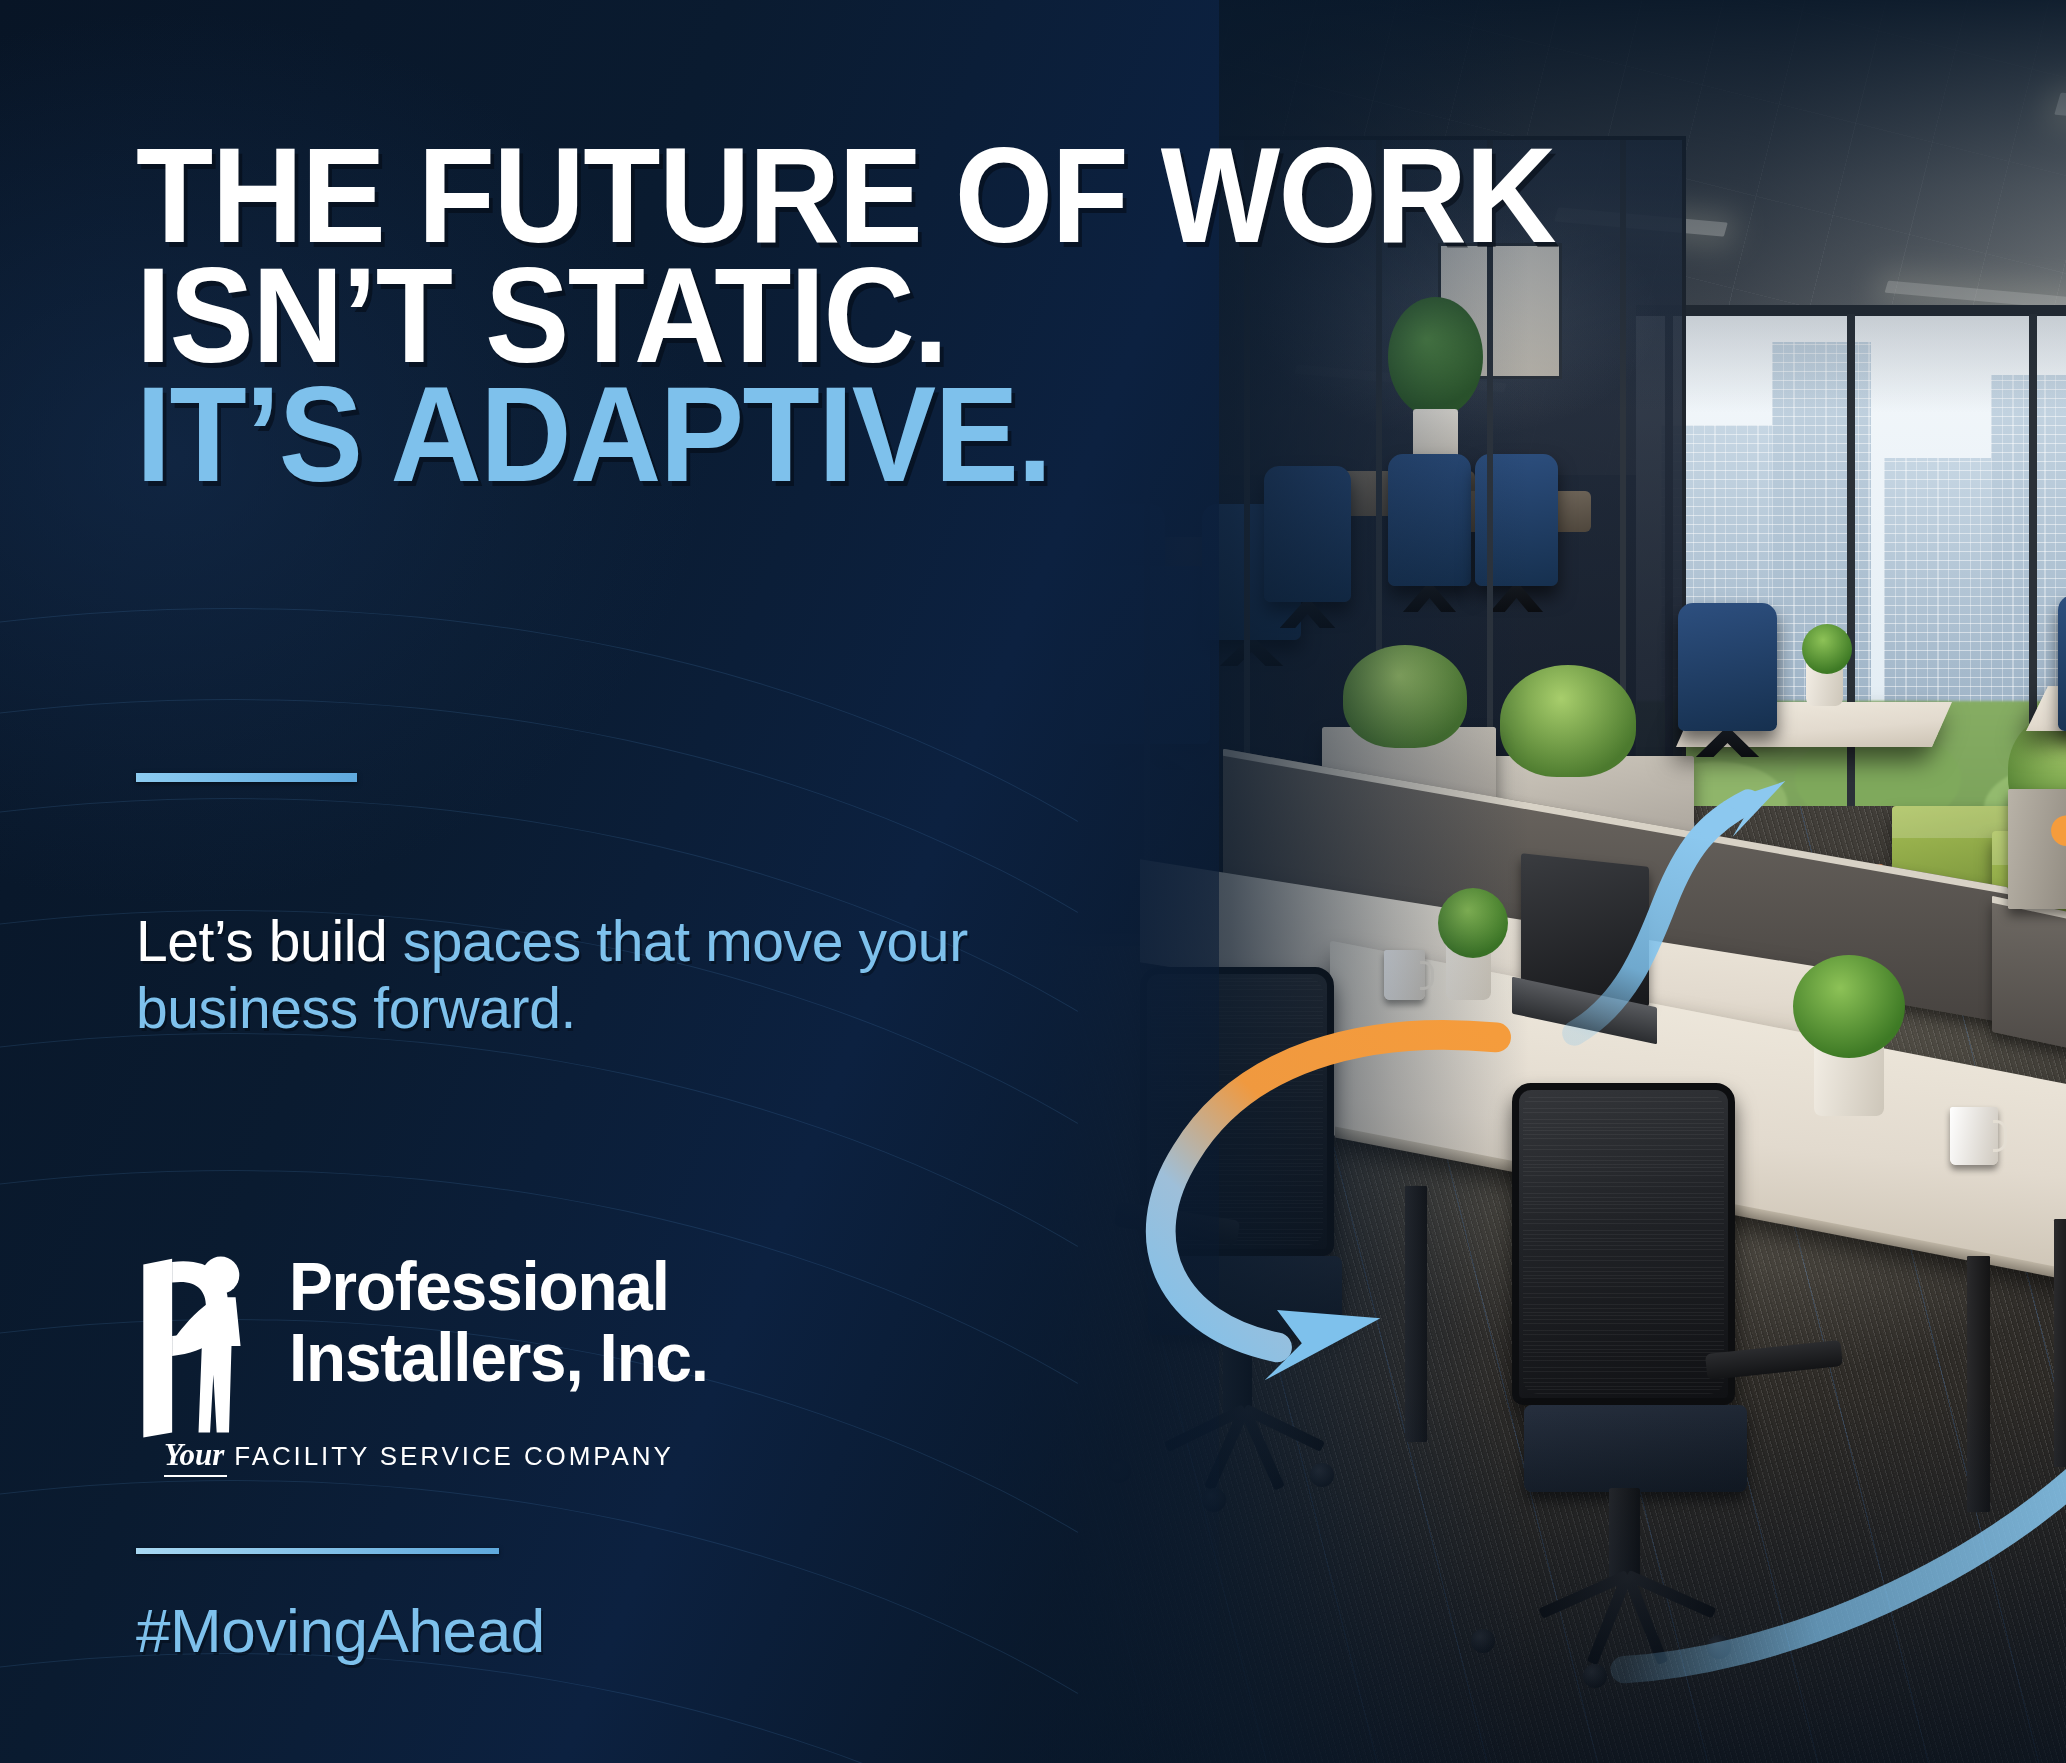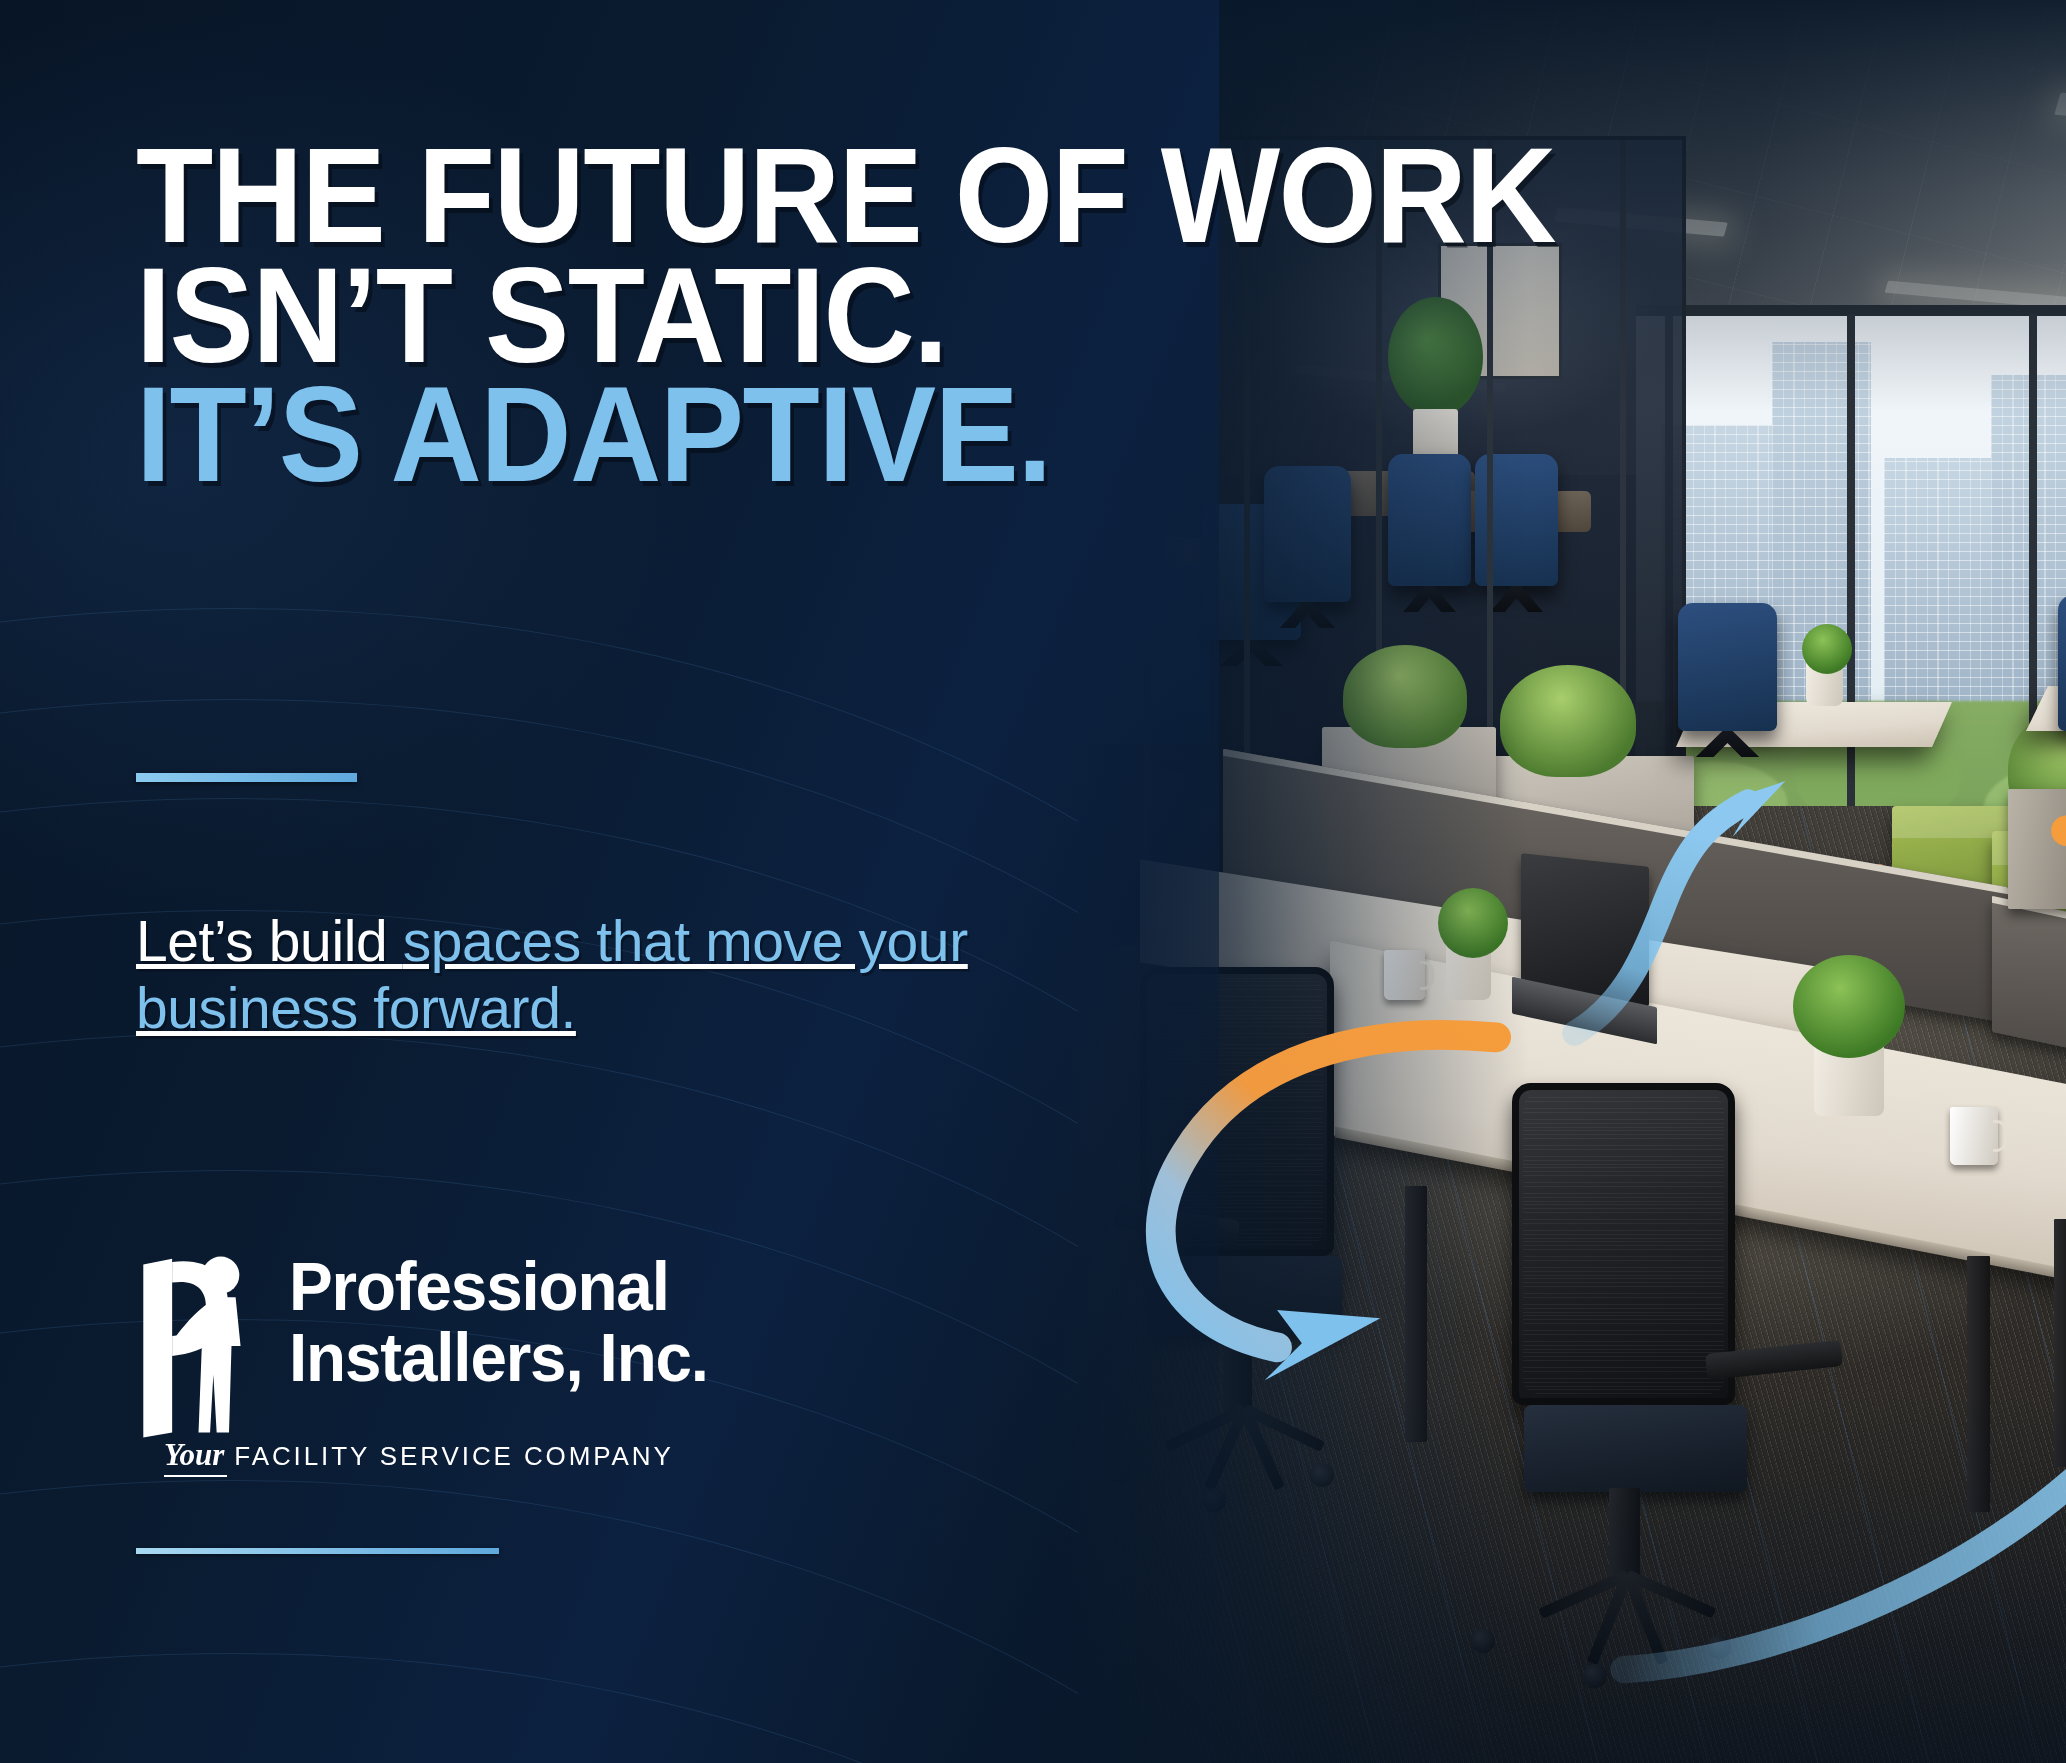--- a/index.html
+++ b/index.html
@@ -302,21 +302,21 @@
 
   .body-copy {
     position:absolute; left:0; top:874px; width:868px;
     font-family:"Liberation Sans Narrow","Liberation Sans", sans-serif;
     font-size:57px;
     line-height:1.18;
     color:#ffffff;
     text-shadow:2.1px 2.5px 0 rgba(3,9,18,.45);
     letter-spacing:-0.4px;
   }
-  .body-copy .para2 { display:block; margin-top:34px;text-decoration:underline; }
+  .body-copy .para2 { display:block; margin-top:34px; }
   .blue-txt { color:#7EC1EC; }
 
   
   .logo { position:absolute; left:4.1px; top:1244px; width:517px; }
   .logo-mark {
     position:absolute; left:0; top:7.4px; width:136px; height:190px;
   }
   .logo-wordmark {
     position:absolute; left:149px; top:8.3px; width:364px;
     font-family:"Liberation Sans Narrow","Liberation Sans", sans-serif;
@@ -613,16 +613,17 @@
       <div class="logo-wordmark">
         <div>Professional</div>
         <div>Installers, Inc.</div>
       </div>
 
       <div class="logo-tagline"><span class="tag-your">Your</span><span>FACILITY SERVICE COMPANY</span></div>
     </div>
 
     <div class="bottom-rule"></div>
 
+    <div class="hashtag">#MovingAhead</div>
   </div>
 
 </div>
 
 
 </body></html>

